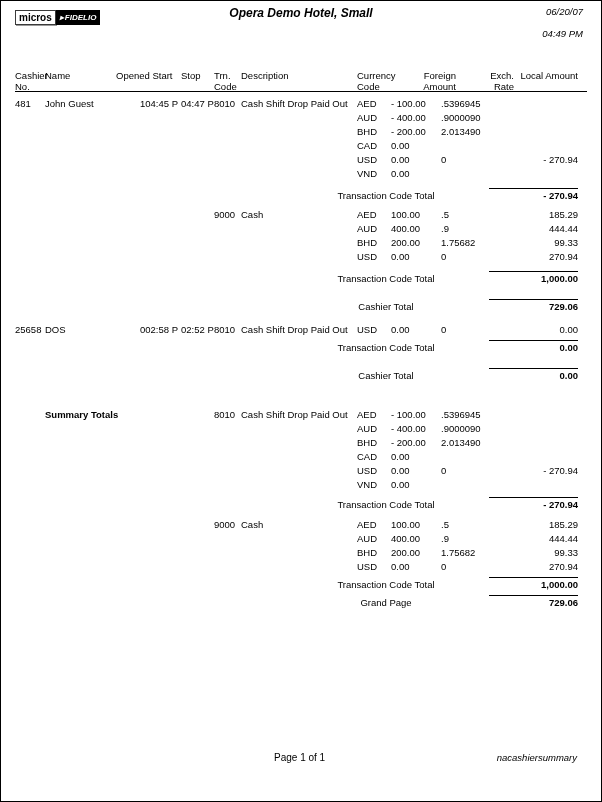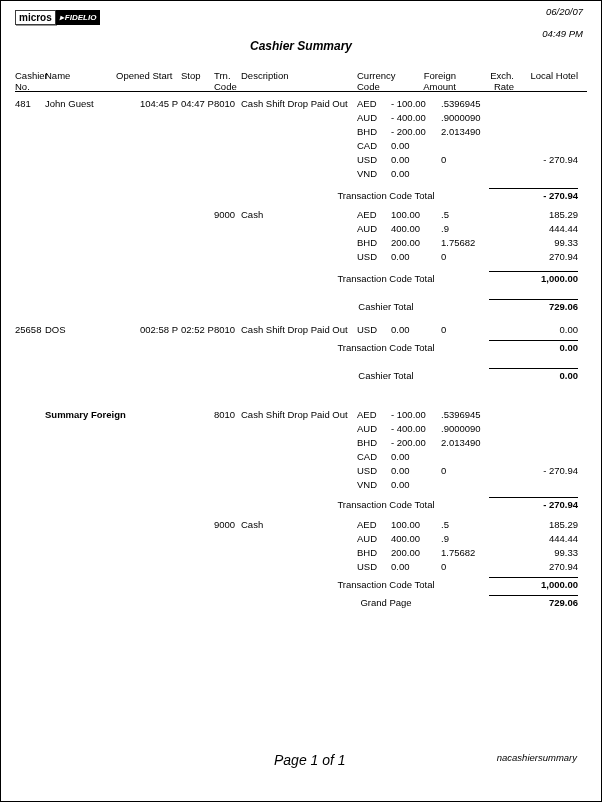--- a/index.html
+++ b/index.html
@@ -40,55 +40,55 @@
   .c-desc{left:240px}
   .c-cur{left:356px}
   .c-foreign{left:390px;width:65px;text-align:left}
   .c-rate{left:440px;width:68px;text-align:left}
   .c-local{left:490px;width:87px;text-align:right}
   .b{font-weight:bold;}
   .rule-line{position:absolute;left:488px;width:89px;bottom:0;border-top:1px solid #000;}
   .t-label{left:300px;width:170px;text-align:center;font-weight:normal;}
   .t-value{left:490px;width:87px;text-align:right;font-weight:bold;}
   
-  .footer-page{position:absolute;top:751px;left:273px;font-style:italic;font-size:14px;}
+  .footer-page{position:absolute;top:751px;left:273px;font-size:10px;}
   .footer-file{position:absolute;top:751px;right:24px;font-style:italic;font-size:9.5px;}
 </style>
 </head>
 <body>
 
 <div class="page">
 
   <div class="logo">
     <span class="logo-micros">micros</span>
     <span class="logo-fidelio">
         <span>▸</span>
         <span>FIDELIO</span>
       </span>
   </div>
 
+  <div class="hotel-title">Opera Demo Hotel, Small</div>
   <div class="hdr-date">06/20/07</div>
   <div class="hdr-time">04:49 PM</div>
-  <div class="report-title">Cashier Summary</div>
 
   <span class="hcell h0">Cashier
 No.</span>
   <span class="hcell h1">Name</span>
   <span class="hcell h2">Opened Start</span>
   <span class="hcell h3">Stop</span>
   <span class="hcell h4">Trn.
 Code</span>
   <span class="hcell h5">Description</span>
   <span class="hcell h6">Currency
 Code</span>
   <span class="hcell h7">Foreign
 Amount</span>
   <span class="hcell h8">Exch.
 Rate</span>
-  <span class="hcell h9">Local Hotel</span>
+  <span class="hcell h9">Local Amount</span>
   <div class="header-rule"></div>
 
   <div class="report-body">
       <div class="row" style="height: 14px;">
         <span class="cell c-no">481</span>
         <span class="cell c-name">John Guest</span>
         <span class="cell c-opened">104:45 P</span>
         <span class="cell c-stop">04:47 P</span>
         <span class="cell c-trn">8010</span>
         <span class="cell c-desc">Cash Shift Drop Paid Out</span>
@@ -192,21 +192,21 @@
       <div class="row" style="height: 6px;"></div>
       <div class="row" style="height: 8px;">
         <span class="rule-line"></span>
       </div>
       <div class="row" style="height: 14px;">
         <span class="cell t-label">Cashier Total</span>
         <span class="cell t-value">0.00</span>
       </div>
       <div class="row" style="height: 25px;"></div>
       <div class="row" style="height: 14px;">
-        <span class="cell c-name b">Summary Foreign</span>
+        <span class="cell c-name b">Summary Totals</span>
         <span class="cell c-trn">8010</span>
         <span class="cell c-desc">Cash Shift Drop Paid Out</span>
         <span class="cell c-cur">AED</span>
         <span class="cell c-foreign">- 100.00</span>
         <span class="cell c-rate">.5396945</span>
       </div>
       <div class="row" style="height: 14px;">
         <span class="cell c-cur">AUD</span>
         <span class="cell c-foreign">- 400.00</span>
         <span class="cell c-rate">.9000090</span>

